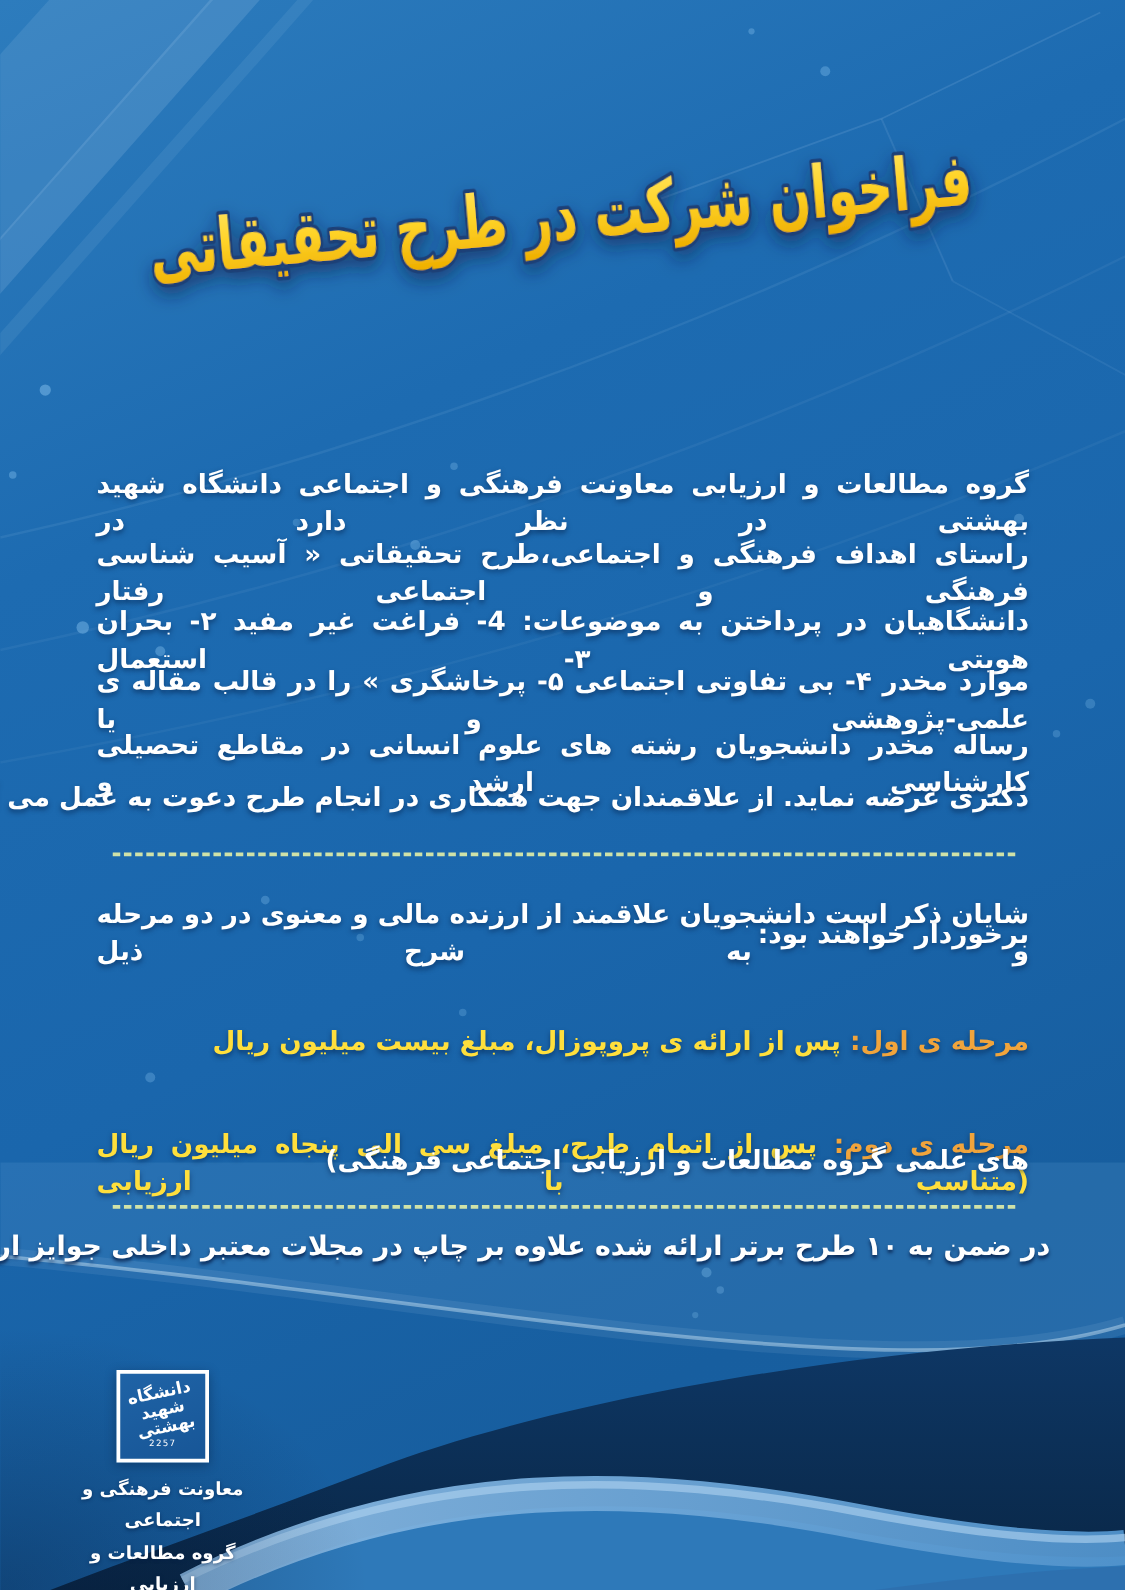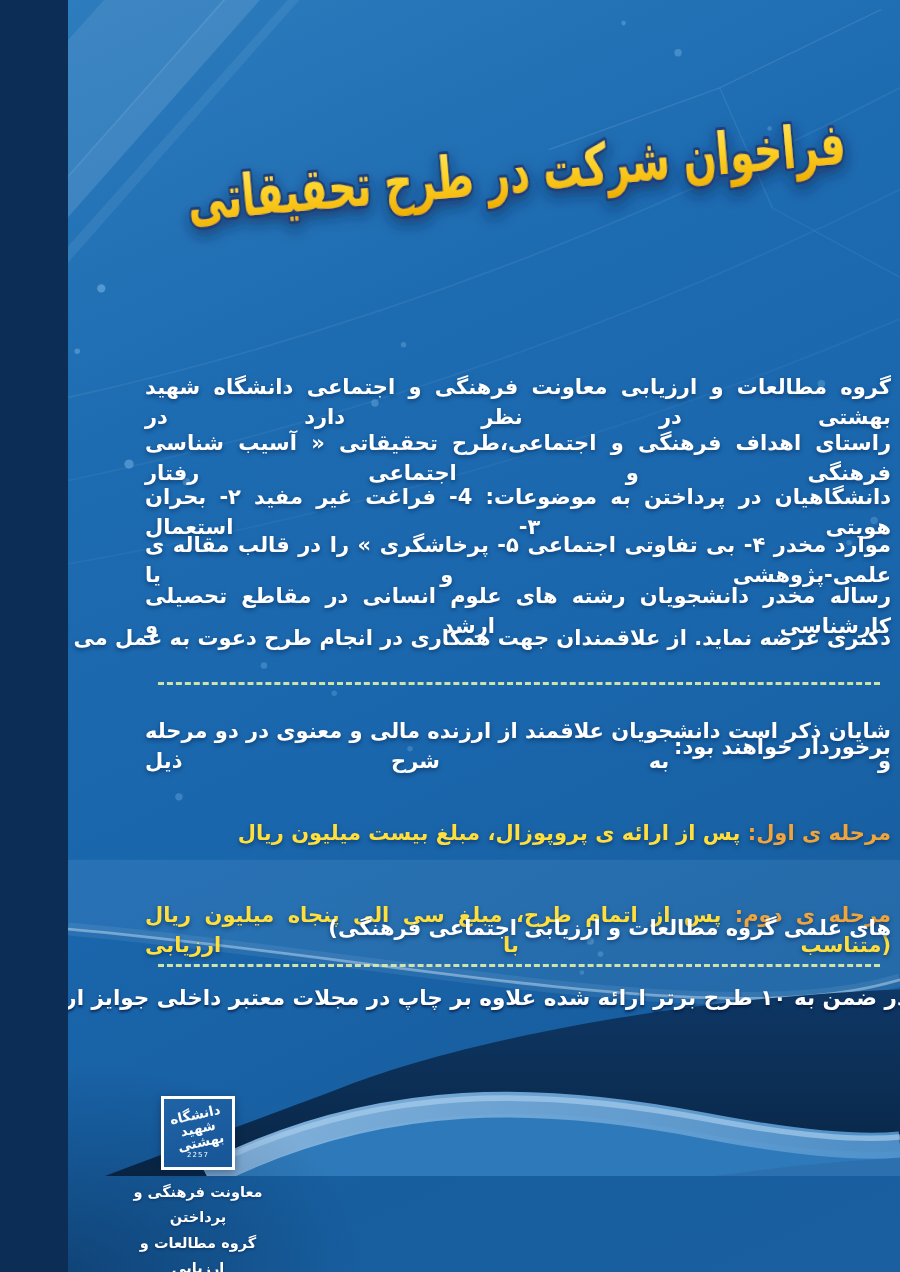--- a/index.html
+++ b/index.html
@@ -1,18 +1,18 @@
 <!DOCTYPE html>
 <html lang="fa" dir="rtl"><head>
 <meta charset="utf-8">
 <style>
   html,body{margin:0;padding:0;background:#0c2d55;}
   .poster{
     position:relative;
-    width:832px;height:1272px;
+    width:900px;height:1272px;
     overflow:hidden;
     font-family:"DejaVu Sans",sans-serif;
     background:linear-gradient(155deg,#2d7cbd 0%,#1d6bb1 28%,#1a66ac 55%,#175e9f 80%,#1a60a0 100%);
     direction:rtl;
   }
   svg.bg{position:absolute;inset:0;display:block;}
   .corner-shade{
     position:absolute;inset:0;pointer-events:none;
     background:radial-gradient(420px 300px at 0% 100%,rgba(5,25,55,.38),transparent 70%);
   }
@@ -176,18 +176,18 @@
 
   <div class="sep" style="top:682px"></div>
   <div class="sep" style="top:964px"></div>
 
   <div class="logo-block">
     <div class="logo-square">
       <div class="logo-script">دانشگاه شهید بهشتی</div>
       <div class="logo-year">2257</div>
     </div>
     <div class="logo-caption">
-      <div>معاونت فرهنگی و پرداختن</div>
+      <div>معاونت فرهنگی و اجتماعی</div>
       <div>گروه مطالعات و ارزیابی</div>
     </div>
   </div>
 
 </div>
 
 </body></html>

